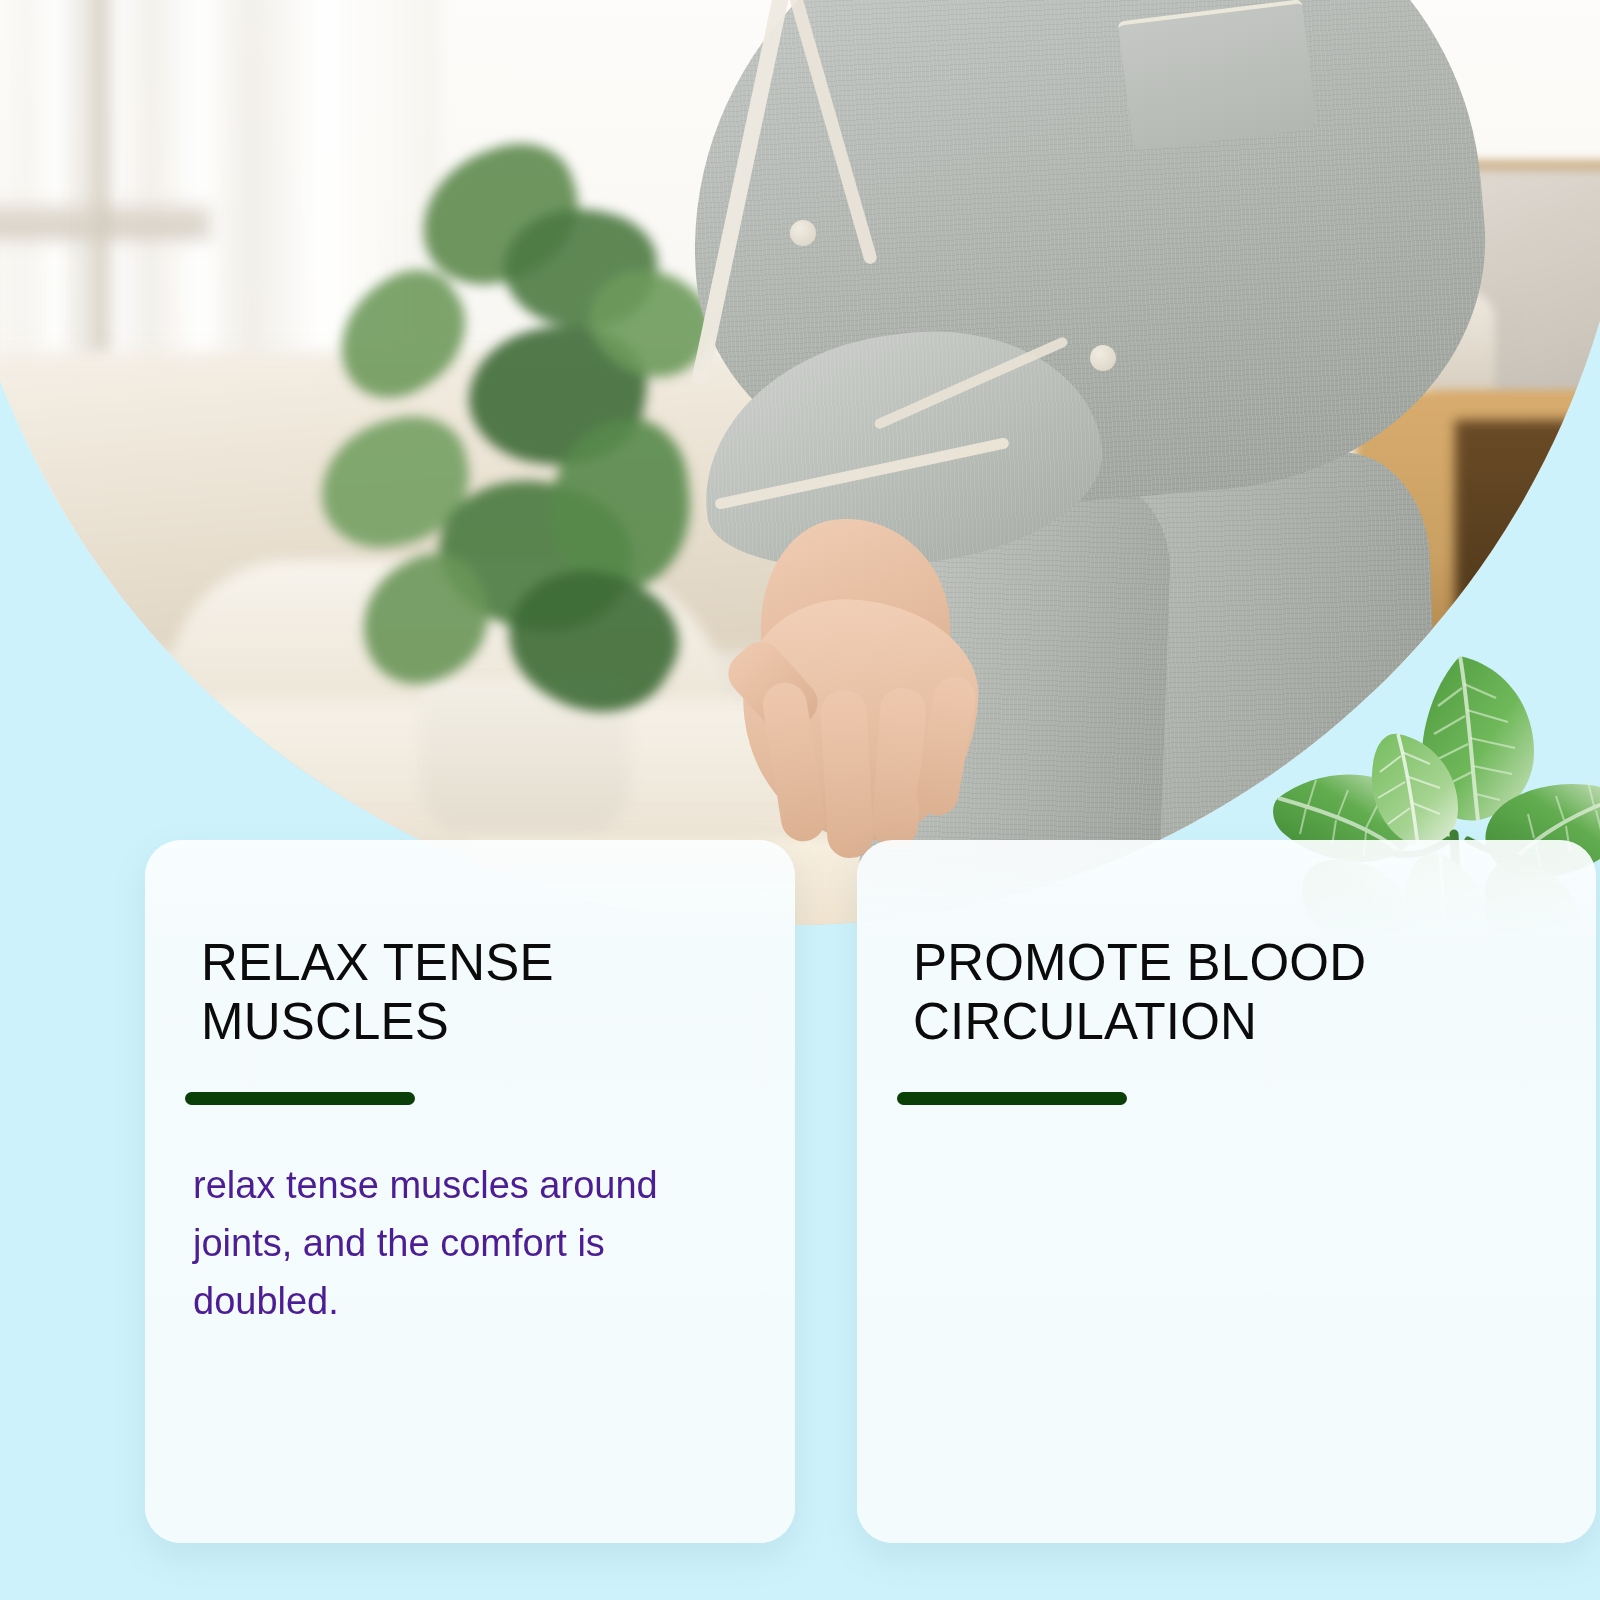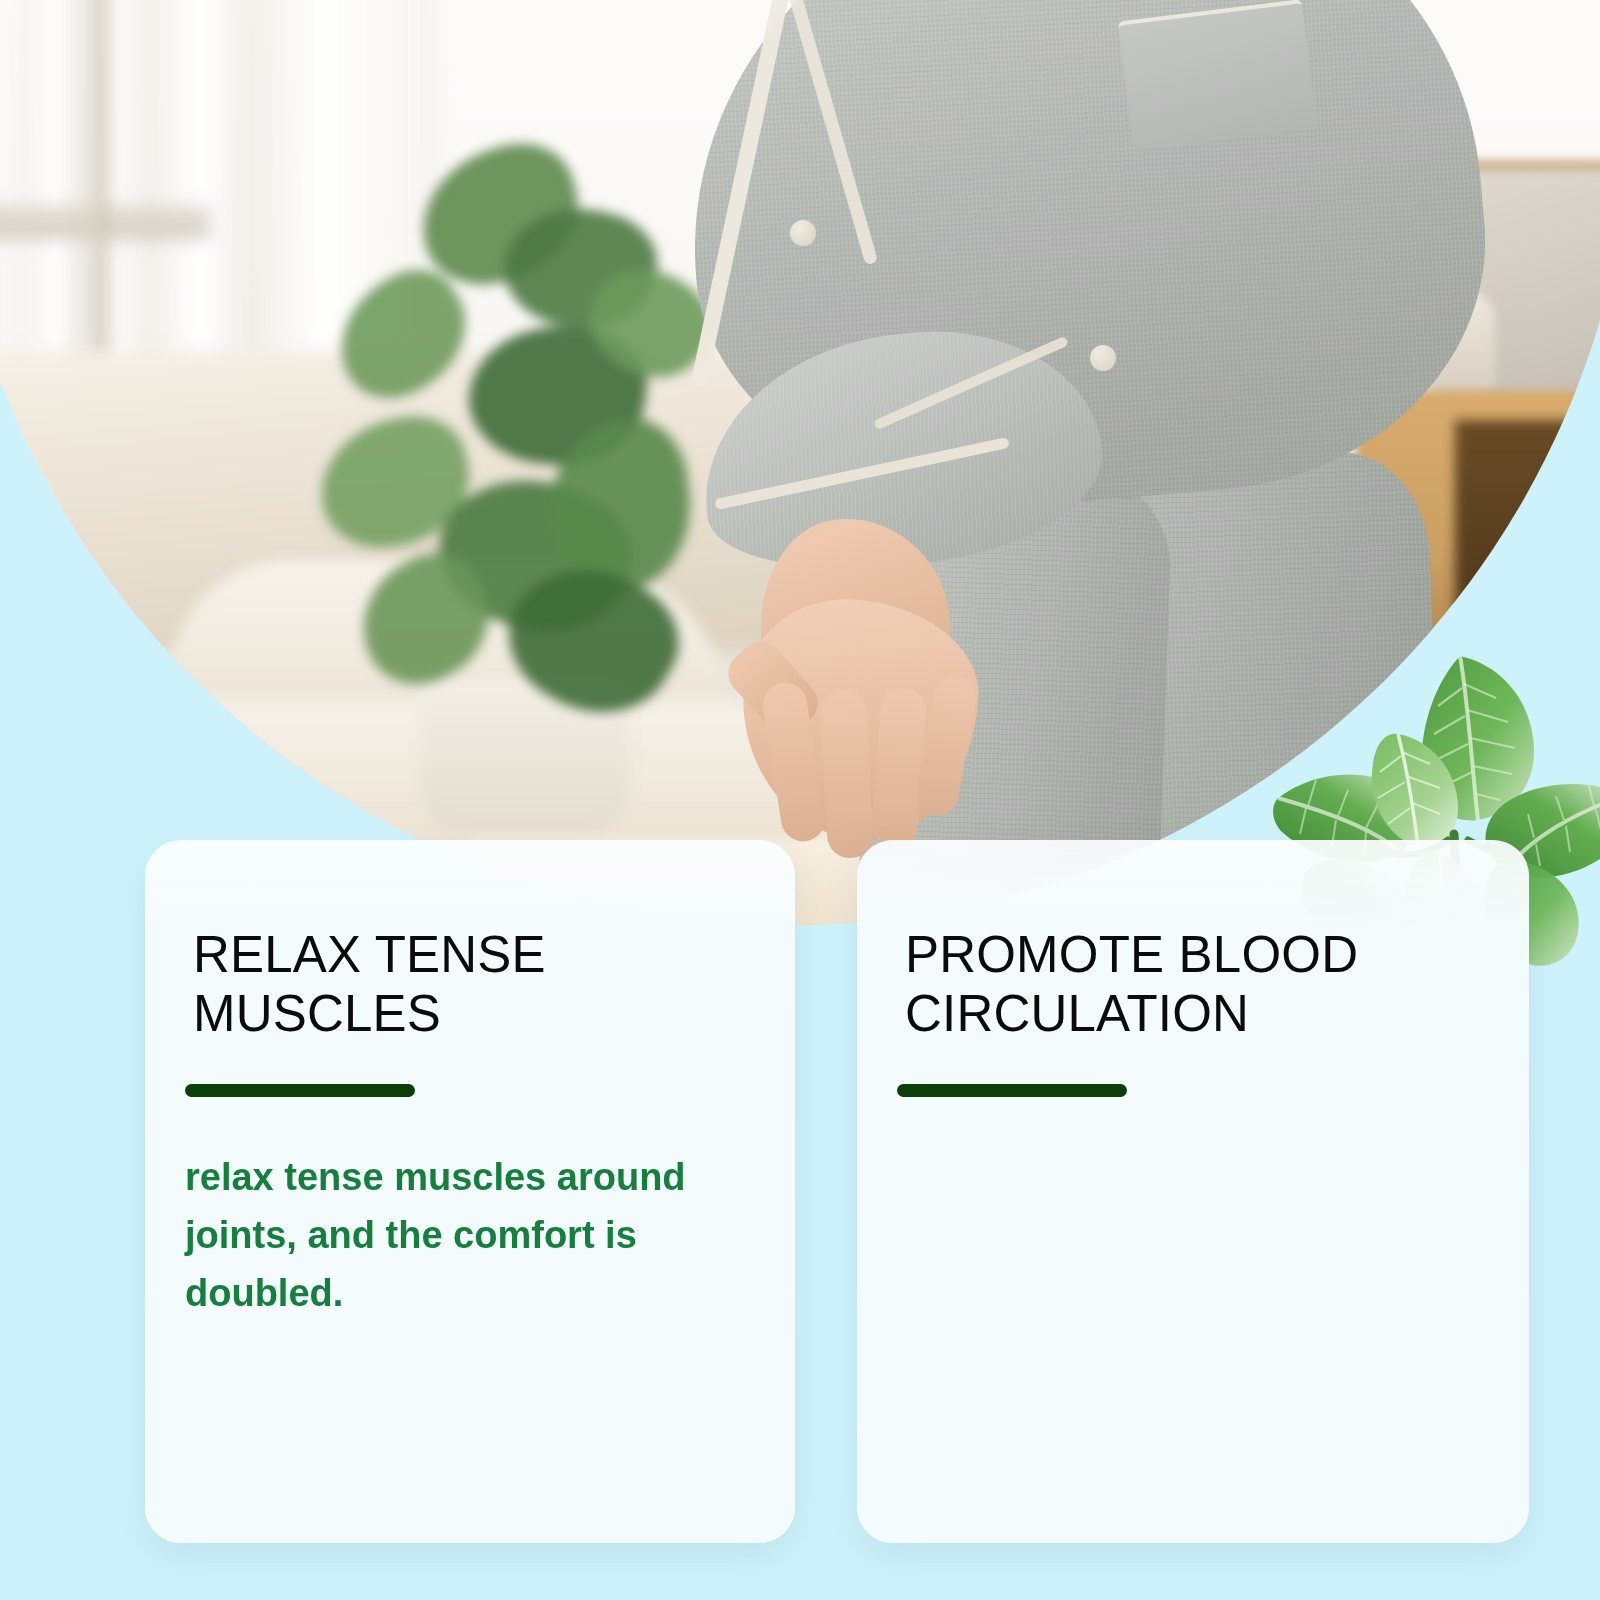--- a/index.html
+++ b/index.html
@@ -323,45 +323,45 @@
   }
   .card-tint {
     position: absolute; inset: 0;
     background: linear-gradient(180deg, rgba(247,252,254,0.42) 0%, rgba(244,251,253,0.96) 14%, rgba(244,251,253,1) 100%);
   }
   .card-body {
     position: relative;
     padding: 78px 56px 0 40px;
   }
   .card-left  { left: 145px; width: 650px; }
-  .card-right { left: 857px; width: 672px; }
+  .card-right { left: 857px; width: 739px; }
 
   .card-title {
-    margin: 8px;
+    margin: 16px;
     font-family: "Liberation Sans", sans-serif;
     font-size: 51px;
     line-height: 1.15;
     font-weight: 400;
     letter-spacing: .2px;
     color: #0b0b0b;
     white-space: pre-line;
   }
   .rule {
     width: 230px;
     height: 13px;
     border-radius: 7px;
     margin: 41px 0 52px 0;
   }
   .card-desc {
-    margin: 0;
+    margin: 8px;
     font-family: "Liberation Sans", sans-serif;
     font-size: 38px;
     line-height: 1.52;
-    font-weight: 700;
-    color: #15803d;
+    font-weight: 400;
+    color: #4c1d95;
   }
 </style>
 </head>
 <body>
 
 <div id="poster">
 
   <div class="photo-circle">
     <div class="photo-inner">
       <div class="scene">

